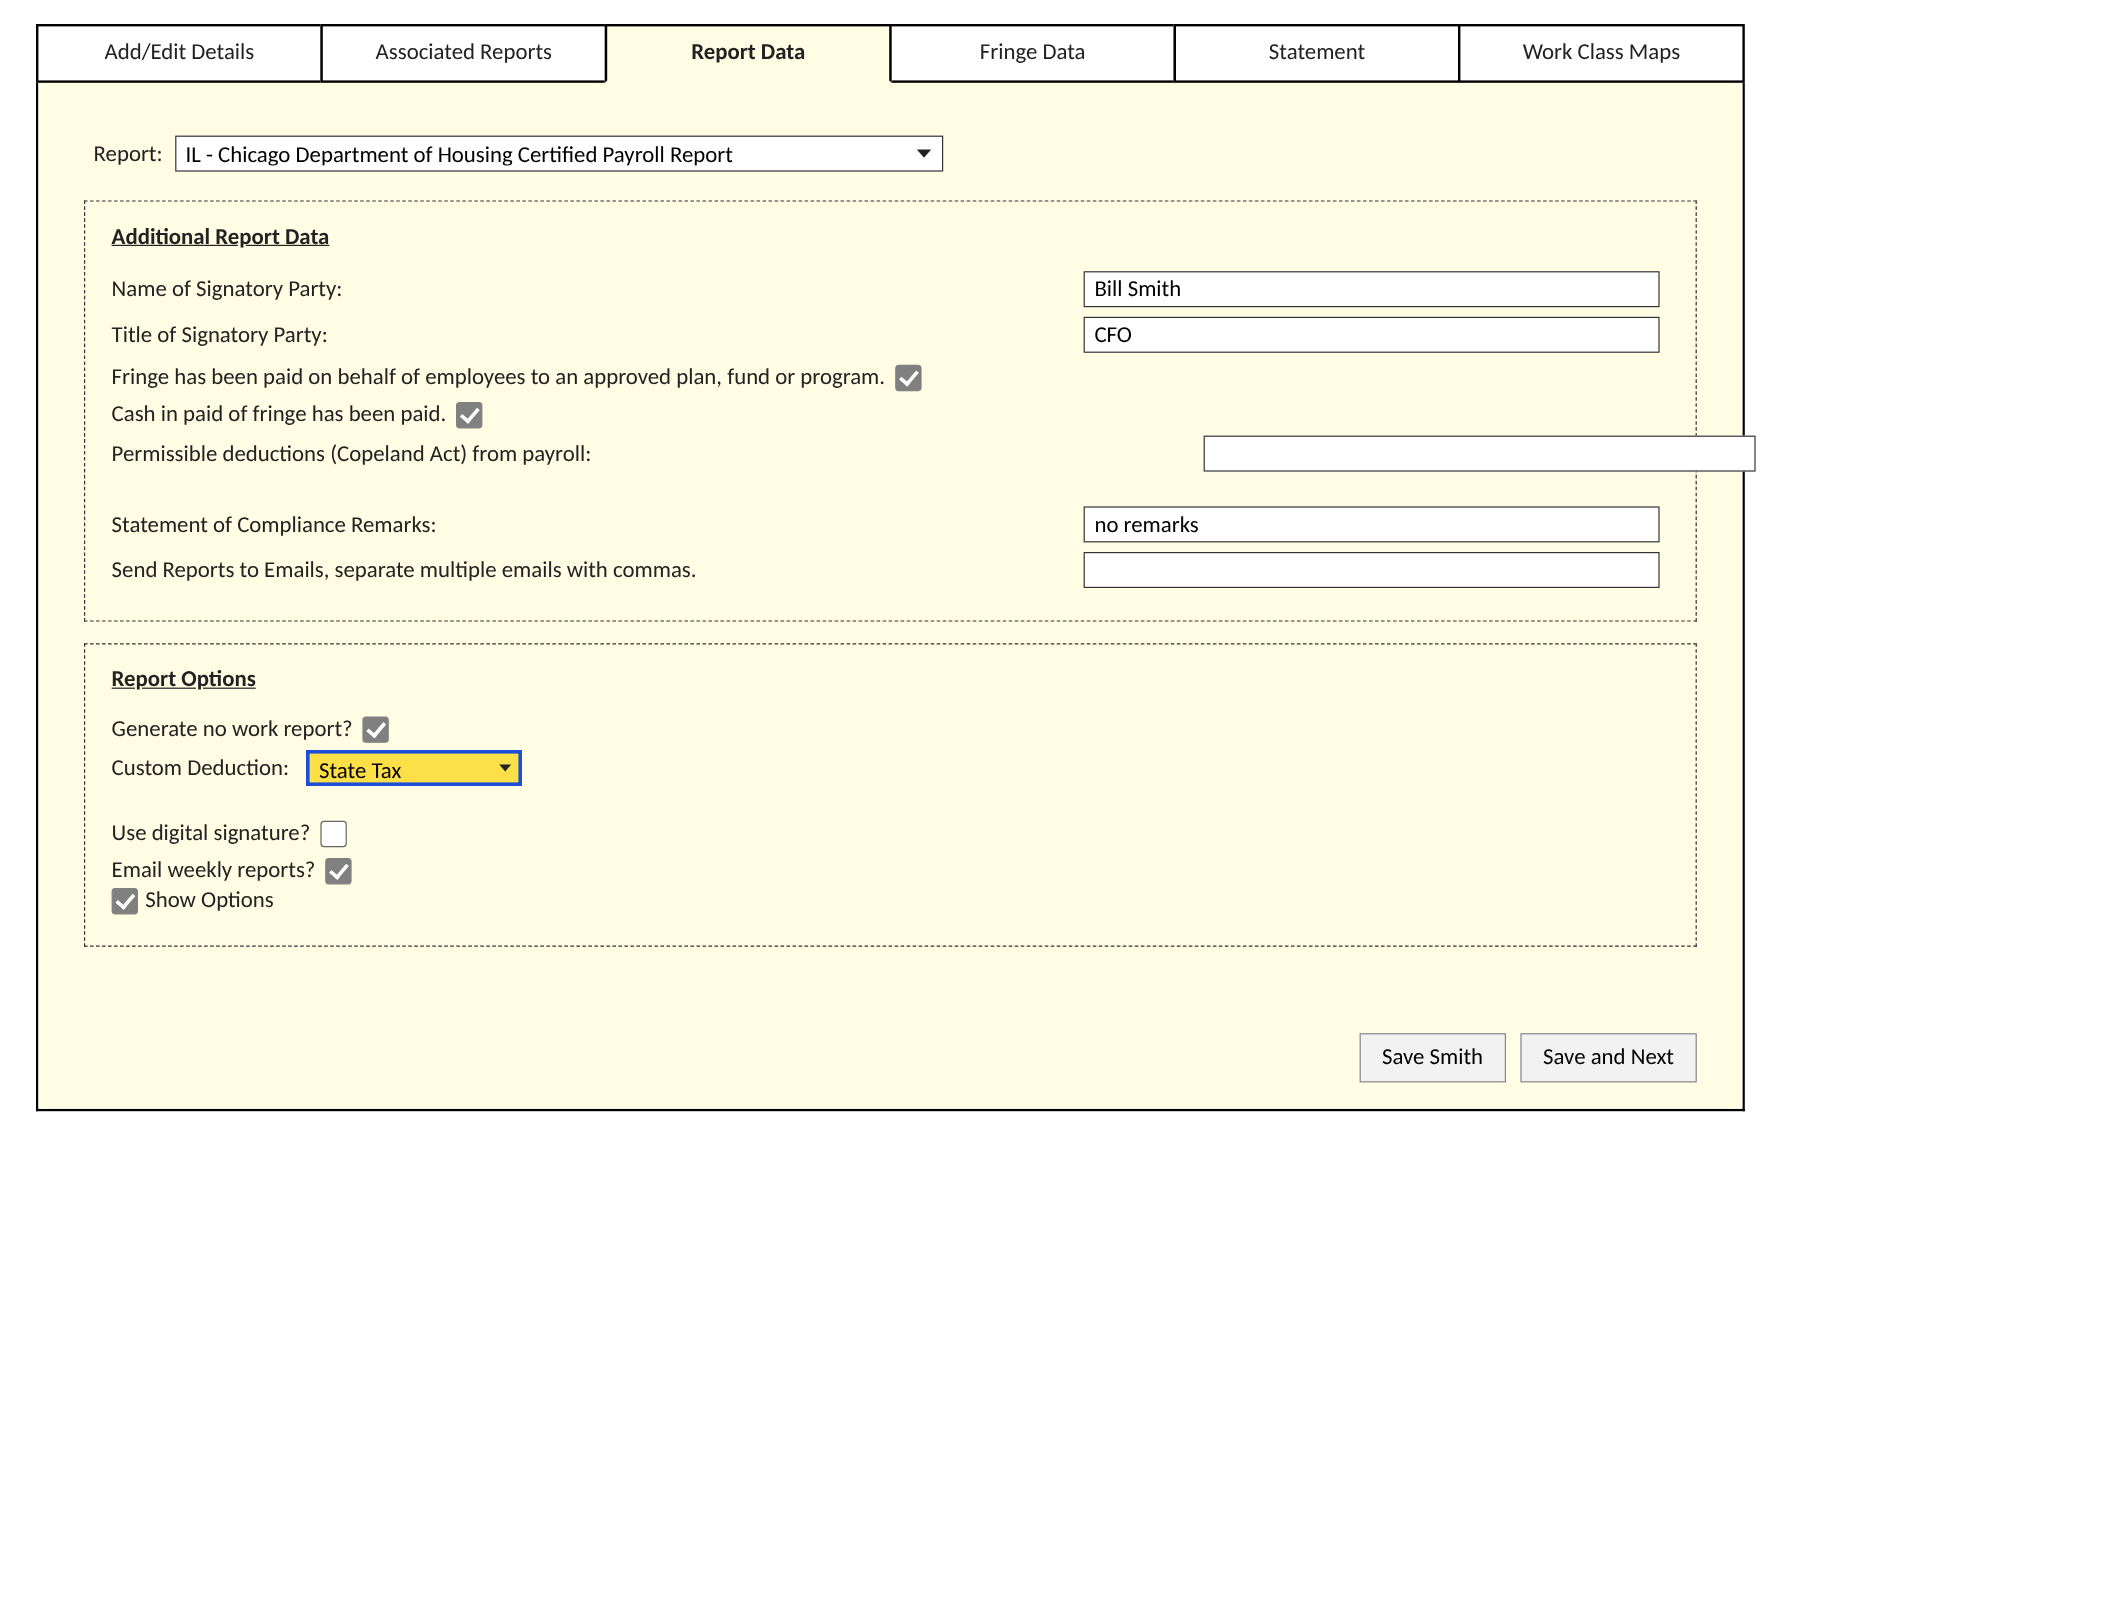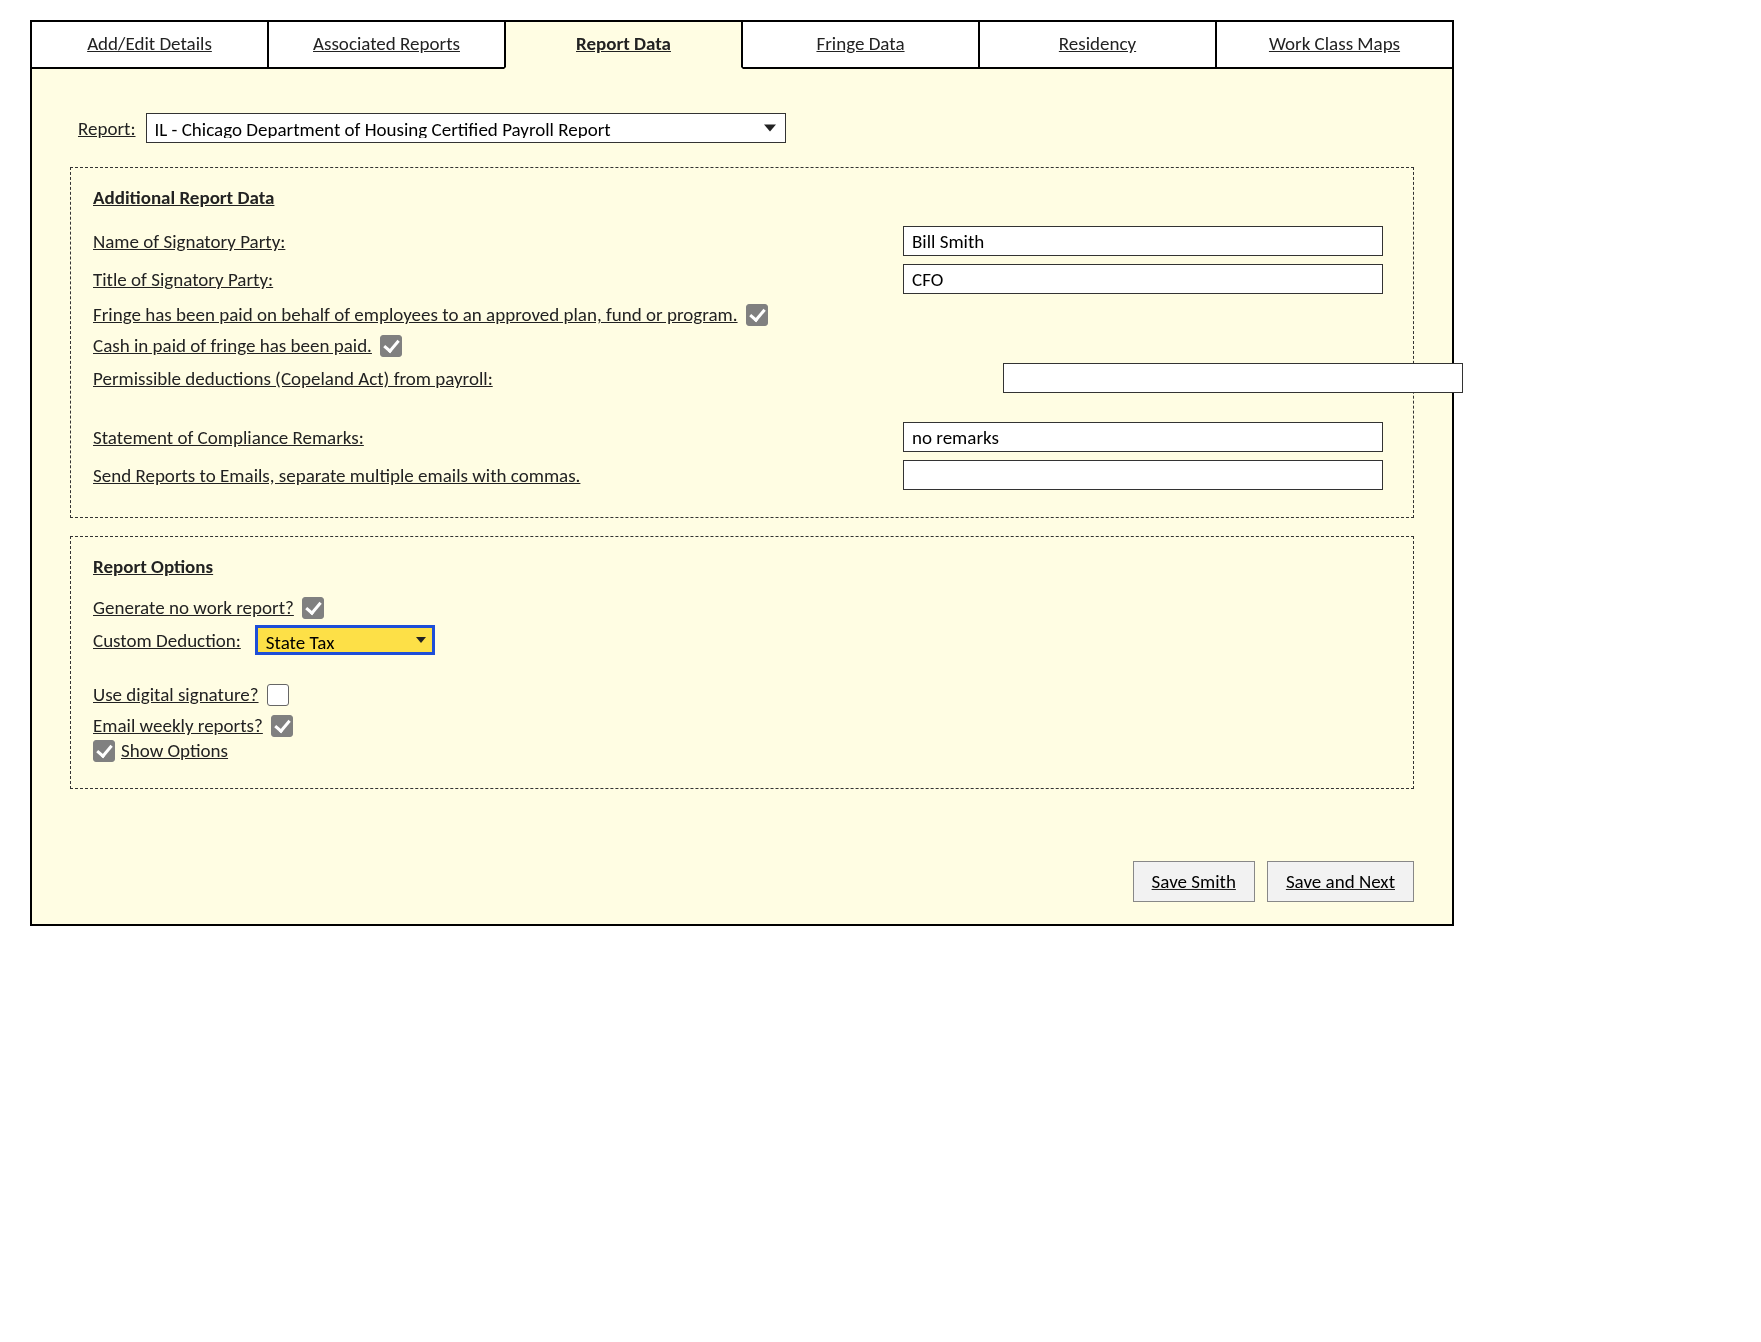--- a/index.html
+++ b/index.html
@@ -10,21 +10,20 @@
     body {
       font-family: "Segoe UI", Calibri, Arial, sans-serif;
       font-size: 18px;
       color: #222;
       background: #fff;
       padding: 0;
     }
     .container {
       width: 1484px;
       padding: 0;
-      text-decoration: underline;
     }
     .outer-border {
       border: 2px solid #000;
       border-top: none;
       margin: 0 30px 20px 30px;
     }
     
     .tab-row {
       display: flex;
       margin: 20px 30px 0 30px;
@@ -261,21 +260,21 @@
   </style>
 </head>
 <body>
 
 <div class="container">
   <div class="tab-row">
     <div class="tab">Add/Edit Details</div>
     <div class="tab">Associated Reports</div>
     <div class="tab active">Report Data</div>
     <div class="tab">Fringe Data</div>
-    <div class="tab">Residency</div>
+    <div class="tab">Statement</div>
     <div class="tab">Work Class Maps</div>
   </div>
 
   <div class="outer-border">
     <div class="panel">
 
       <div class="report-select-row">
         <label class="lbl">Report:</label>
         <div class="select-wrap">
           <select style="width:640px">

